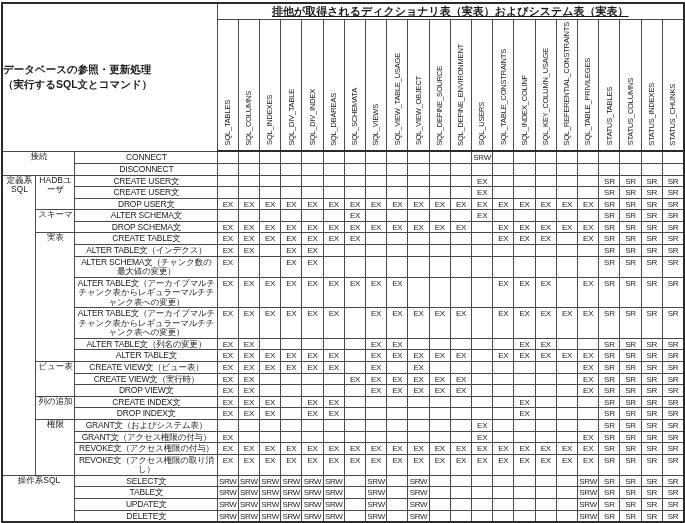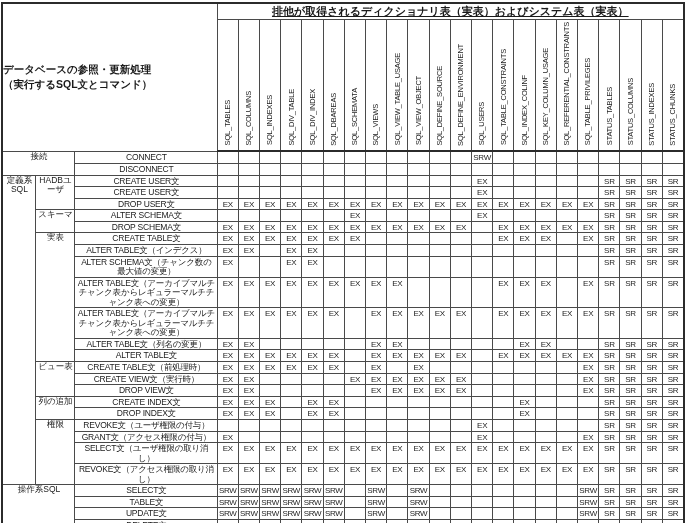--- a/index.html
+++ b/index.html
@@ -435,21 +435,21 @@
           <td class="mark">EX</td>
           <td class="mark">EX</td>
           <td class="mark">EX</td>
           <td class="mark">SR</td>
           <td class="mark">SR</td>
           <td class="mark">SR</td>
           <td class="mark">SR</td>
         </tr>
         <tr class="single">
           <td class="sub" rowspan="3">ビュー表</td>
-          <td class="stmt">CREATE TABLE文（前処理時）</td>
+          <td class="stmt">CREATE VIEW文（ビュー表）</td>
           <td class="mark">EX</td>
           <td class="mark">EX</td>
           <td class="mark">EX</td>
           <td class="mark">EX</td>
           <td class="mark">EX</td>
           <td class="mark">EX</td>
           <td class="mark"></td>
           <td class="mark">EX</td>
           <td class="mark"></td>
           <td class="mark">EX</td>
@@ -562,21 +562,21 @@
           <td class="mark"></td>
           <td class="mark"></td>
           <td class="mark"></td>
           <td class="mark">SR</td>
           <td class="mark">SR</td>
           <td class="mark">SR</td>
           <td class="mark">SR</td>
         </tr>
         <tr class="single">
           <td class="sub" rowspan="4">権限</td>
-          <td class="stmt">REVOKE文（ユーザ権限の付与）</td>
+          <td class="stmt">GRANT文（およびシステム表）</td>
           <td class="mark"></td>
           <td class="mark"></td>
           <td class="mark"></td>
           <td class="mark"></td>
           <td class="mark"></td>
           <td class="mark"></td>
           <td class="mark"></td>
           <td class="mark"></td>
           <td class="mark"></td>
           <td class="mark"></td>
@@ -612,21 +612,21 @@
           <td class="mark"></td>
           <td class="mark"></td>
           <td class="mark"></td>
           <td class="mark">EX</td>
           <td class="mark">SR</td>
           <td class="mark">SR</td>
           <td class="mark">SR</td>
           <td class="mark">SR</td>
         </tr>
         <tr class="single">
-          <td class="stmt">SELECT文（ユーザ権限の取り消し）</td>
+          <td class="stmt">REVOKE文（アクセス権限の付与）</td>
           <td class="mark">EX</td>
           <td class="mark">EX</td>
           <td class="mark">EX</td>
           <td class="mark">EX</td>
           <td class="mark">EX</td>
           <td class="mark">EX</td>
           <td class="mark">EX</td>
           <td class="mark">EX</td>
           <td class="mark">EX</td>
           <td class="mark">EX</td>

